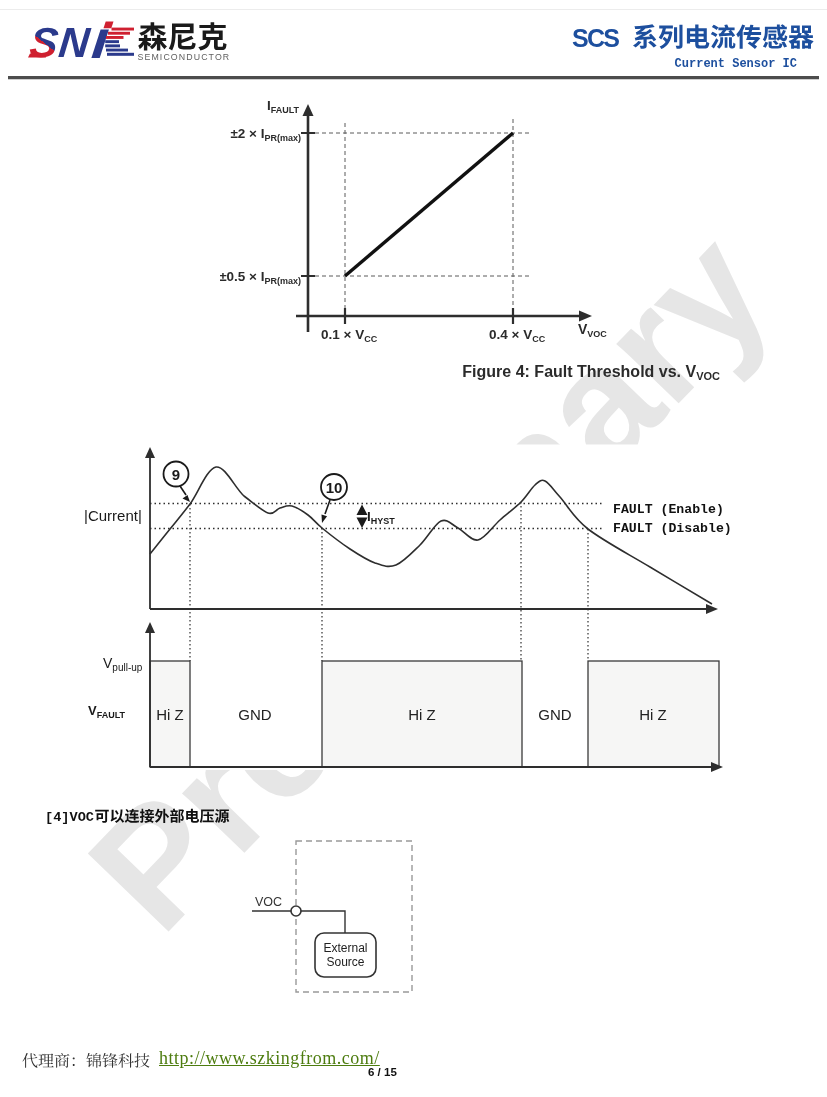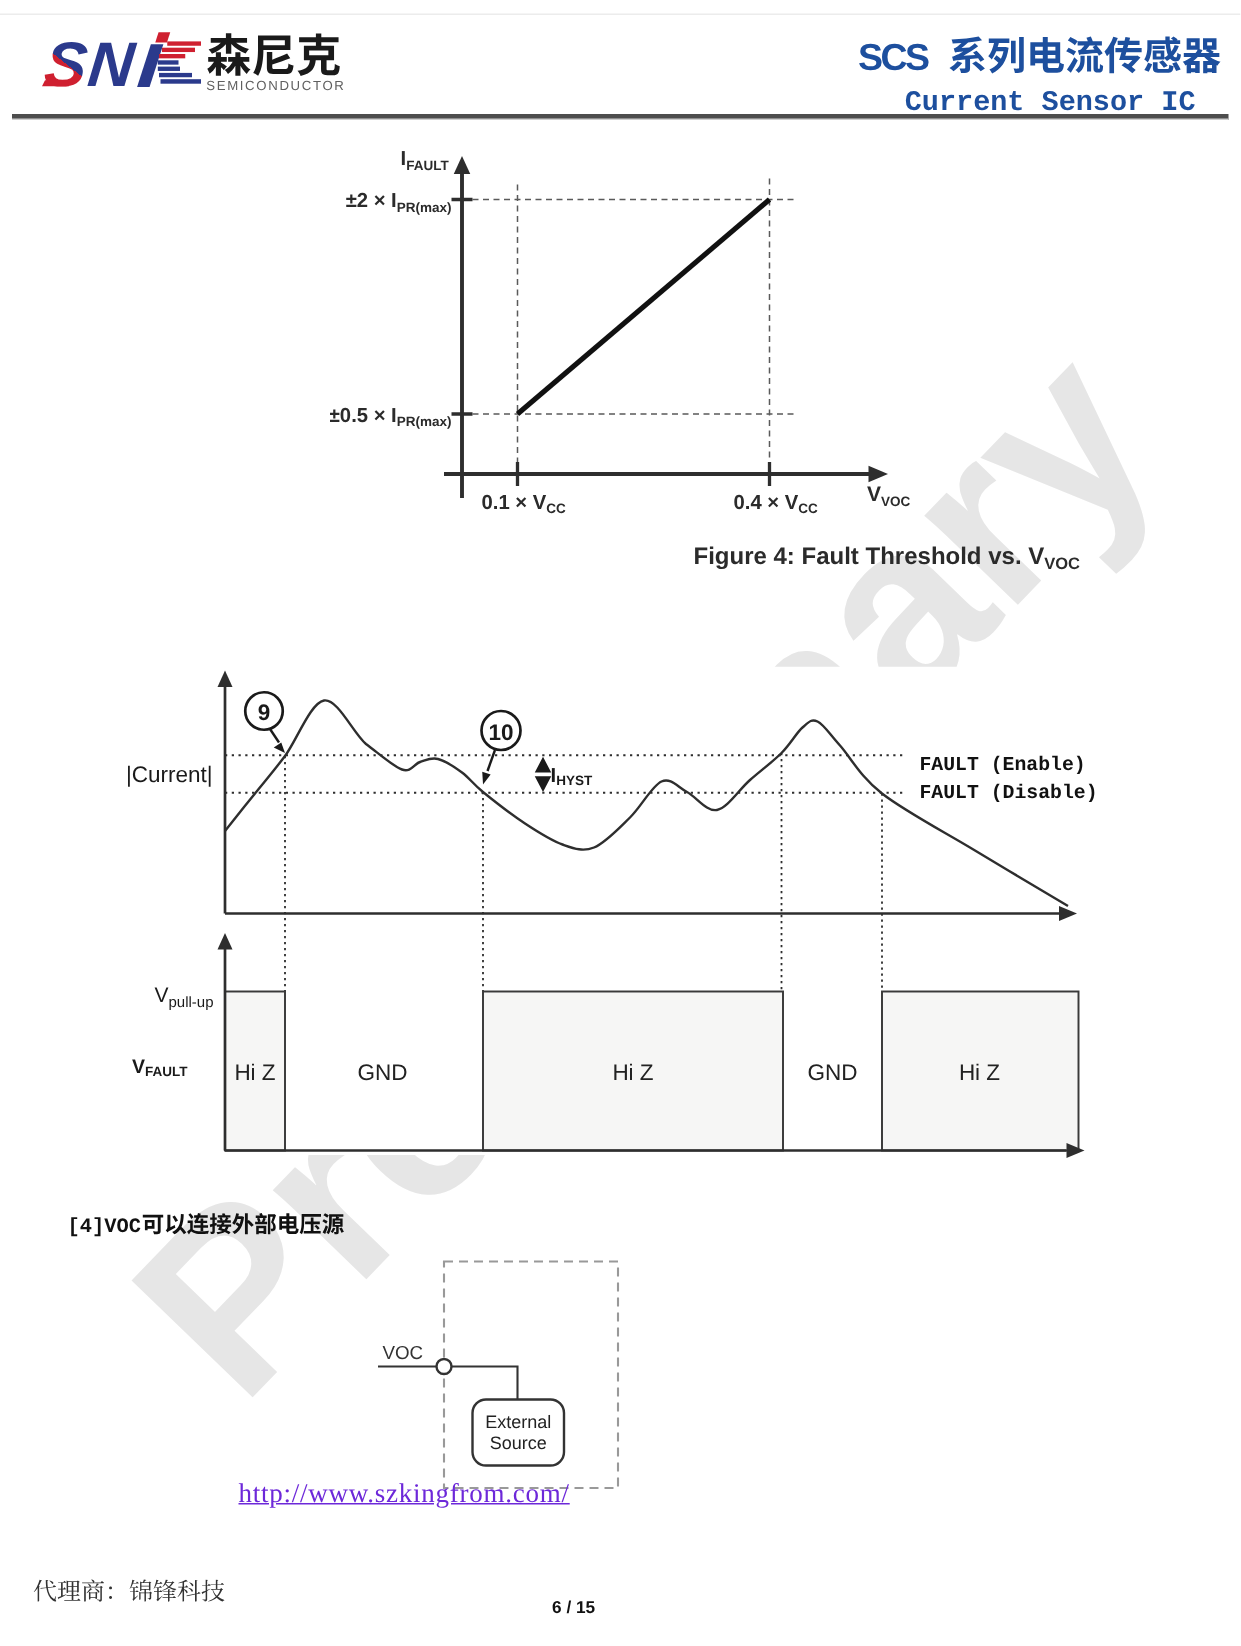--- a/index.html
+++ b/index.html
@@ -45,21 +45,21 @@
   <path d="M150.6 22.2V25.4H140.5V28.5H147.2C145.1 30.5 142.2 32.1 139.1 33.0C139.8 33.7 140.9 35.0 141.3 35.8C144.8 34.5 148.1 32.3 150.6 29.5V35.8H154.2V29.4C156.7 32.2 160.2 34.4 163.7 35.7C164.3 34.8 165.2 33.4 166.0 32.7C162.9 31.9 159.8 30.4 157.4 28.5H164.7V25.4H154.2V22.2ZM143.9 34.8V38.0H138.8V41.1H142.7C141.5 43.0 139.9 44.7 138.2 45.8C138.7 46.7 139.4 48.1 139.7 49.1C141.4 48.1 142.8 46.4 143.9 44.5V50.5H147.3V44.9C148.1 45.6 148.8 46.4 149.2 46.8L151.3 44.2C150.7 43.8 148.5 42.3 147.3 41.6V41.1H151.2V38.0H147.3V34.8ZM156.9 34.8V38.0H152.1V41.1H155.1C153.8 43.5 151.9 45.5 149.8 46.7C150.5 47.3 151.5 48.5 152.0 49.3C153.9 48.0 155.6 46.1 156.9 43.8V50.5H160.3V43.8C161.5 46.0 163.0 47.9 164.5 49.3C165.1 48.3 166.2 47.0 167.0 46.4C165.2 45.2 163.3 43.2 161.9 41.1H166.2V38.0H160.3V34.8Z M172.0 23.6V32.3C172.0 37.1 171.8 44.0 168.8 48.6C169.8 49.0 171.4 49.9 172.1 50.5C174.9 45.8 175.6 38.6 175.6 33.3H193.6V23.6ZM175.6 26.9H189.9V30.1H175.6ZM191.4 35.7C188.7 36.9 185.1 38.5 181.5 39.8V34.6H177.9V44.6C177.9 48.3 179.1 49.4 183.6 49.4C184.6 49.4 189.2 49.4 190.3 49.4C194.1 49.4 195.2 48.2 195.7 43.6C194.7 43.4 193.1 42.9 192.3 42.3C192.1 45.5 191.8 46.0 190.0 46.0C188.9 46.0 184.9 46.0 183.9 46.0C181.8 46.0 181.5 45.8 181.5 44.6V43.0C185.5 41.7 189.9 40.2 193.5 38.8Z M206.1 33.7H218.9V36.9H206.1ZM210.6 22.3V24.9H199.4V28.1H210.6V30.5H202.6V40.1H206.6C206.1 43.7 205.0 46.0 198.3 47.2C199.1 48.0 200.1 49.6 200.4 50.6C208.2 48.7 209.9 45.2 210.5 40.1H214.0V45.7C214.0 49.1 214.8 50.1 218.3 50.1C219.0 50.1 221.5 50.1 222.2 50.1C225.2 50.1 226.2 48.9 226.5 44.1C225.5 43.8 224.0 43.2 223.2 42.7C223.1 46.2 222.9 46.8 221.9 46.8C221.3 46.8 219.3 46.8 218.9 46.8C217.8 46.8 217.7 46.6 217.7 45.6V40.1H222.7V30.5H214.2V28.1H225.7V24.9H214.2V22.3Z" fill="#1a1a1a"></path>
 
   <text x="137.5" y="60" font-family="Liberation Sans, sans-serif" font-size="8.8" letter-spacing="1.1" fill="#5f5f5f">SEMICONDUCTOR</text>
 </svg>
 
 <svg class="abs" style="left:420px;top:14px;" width="400" height="50" viewBox="420 14 400 50">
   <text x="572" y="46.5" font-family="Liberation Sans, sans-serif" font-size="25" font-weight="bold" fill="#1d4f9e" textLength="48">SCS</text>
   <path d="M638.3 40.9C637.1 42.5 635.0 44.3 633.0 45.4C633.8 45.9 635.1 46.9 635.7 47.5C637.6 46.2 639.9 44.0 641.5 42.0ZM648.1 42.4C650.1 43.9 652.7 46.1 653.8 47.5L656.6 45.6C655.3 44.2 652.6 42.1 650.6 40.8ZM648.7 35.0C649.2 35.5 649.7 36.0 650.2 36.6L642.3 37.1C645.7 35.4 649.1 33.3 652.1 30.9L649.9 28.9C648.7 29.9 647.5 30.8 646.2 31.7L641.0 32.0C642.6 30.9 644.1 29.7 645.4 28.4C648.8 28.0 652.0 27.5 654.7 26.9L652.4 24.3C648.0 25.4 640.8 26.0 634.4 26.3C634.7 27.0 635.1 28.2 635.1 29.0C637.0 28.9 639.0 28.8 641.0 28.7C639.7 30.0 638.3 31.0 637.8 31.3C637.0 31.8 636.4 32.2 635.8 32.3C636.1 33.1 636.5 34.4 636.7 35.0C637.3 34.7 638.1 34.6 642.2 34.3C640.5 35.3 639.1 36.1 638.3 36.4C636.7 37.2 635.7 37.7 634.7 37.8C635.0 38.6 635.4 40.1 635.5 40.6C636.4 40.3 637.6 40.1 643.5 39.6V45.4C643.5 45.6 643.4 45.7 643.0 45.7C642.5 45.7 640.9 45.7 639.6 45.7C640.1 46.5 640.6 47.8 640.7 48.7C642.7 48.7 644.1 48.7 645.3 48.2C646.4 47.7 646.7 46.9 646.7 45.4V39.4L652.1 38.9C652.7 39.8 653.3 40.6 653.7 41.2L656.2 39.7C655.1 38.1 653.0 35.6 651.0 33.8Z M674.0 27.2V42.2H677.1V27.2ZM679.4 24.7V45.2C679.4 45.6 679.3 45.7 678.8 45.7C678.4 45.8 677.0 45.8 675.7 45.7C676.1 46.6 676.5 47.9 676.6 48.7C678.8 48.7 680.2 48.6 681.2 48.2C682.2 47.7 682.5 46.9 682.5 45.2V24.7ZM662.5 39.1C663.5 39.9 664.7 41.0 665.6 41.9C664.0 44.0 662.0 45.5 659.6 46.4C660.2 47.0 661.0 48.2 661.4 49.0C667.4 46.3 671.2 41.0 672.4 31.9L670.5 31.3L669.9 31.4H665.1C665.4 30.5 665.7 29.5 665.9 28.6H672.9V25.6H659.2V28.6H662.7C661.9 32.1 660.6 35.4 658.8 37.5C659.4 37.9 660.7 39.0 661.1 39.6C662.3 38.2 663.3 36.3 664.2 34.2H669.0C668.6 36.0 668.0 37.7 667.3 39.2C666.4 38.4 665.2 37.5 664.3 36.8Z M695.2 36.6V39.0H690.1V36.6ZM698.5 36.6H703.6V39.0H698.5ZM695.2 33.7H690.1V31.2H695.2ZM698.5 33.7V31.2H703.6V33.7ZM686.9 28.2V43.6H690.1V42.1H695.2V43.5C695.2 47.5 696.2 48.5 699.8 48.5C700.6 48.5 703.9 48.5 704.7 48.5C707.9 48.5 708.9 47.0 709.3 42.9C708.6 42.8 707.6 42.3 706.8 41.9V28.2H698.5V24.6H695.2V28.2ZM706.2 42.1C706.0 44.7 705.7 45.4 704.4 45.4C703.7 45.4 700.8 45.4 700.1 45.4C698.7 45.4 698.5 45.1 698.5 43.5V42.1Z M724.7 37.2V47.7H727.4V37.2ZM720.3 37.2V39.6C720.3 41.8 719.9 44.6 716.9 46.7C717.6 47.1 718.7 48.1 719.1 48.7C722.7 46.2 723.1 42.6 723.1 39.7V37.2ZM729.0 37.2V45.0C729.0 46.7 729.2 47.3 729.7 47.7C730.1 48.2 730.8 48.4 731.4 48.4C731.8 48.4 732.4 48.4 732.8 48.4C733.2 48.4 733.8 48.2 734.2 48.0C734.6 47.8 734.9 47.4 735.1 46.8C735.2 46.3 735.4 45.0 735.4 43.8C734.7 43.5 733.8 43.1 733.3 42.6C733.3 43.8 733.2 44.7 733.2 45.1C733.1 45.5 733.1 45.7 733.0 45.8C732.9 45.9 732.8 45.9 732.7 45.9C732.5 45.9 732.4 45.9 732.3 45.9C732.2 45.9 732.0 45.9 732.0 45.8C731.9 45.7 731.9 45.4 731.9 45.0V37.2ZM711.9 27.0C713.5 27.8 715.6 29.1 716.6 30.1L718.4 27.5C717.3 26.6 715.2 25.4 713.6 24.7ZM710.8 34.2C712.5 34.9 714.7 36.1 715.7 37.0L717.4 34.4C716.3 33.6 714.1 32.5 712.4 31.8ZM711.3 46.4 713.9 48.5C715.5 46.0 717.1 43.0 718.5 40.3L716.2 38.2C714.7 41.2 712.7 44.5 711.3 46.4ZM724.3 25.1C724.6 25.8 725.0 26.7 725.2 27.5H718.4V30.3H722.9C722.0 31.4 721.1 32.5 720.7 32.9C720.1 33.4 719.2 33.6 718.6 33.7C718.8 34.4 719.3 35.9 719.4 36.6C720.3 36.3 721.7 36.1 731.5 35.4C732.0 36.0 732.3 36.6 732.6 37.1L735.1 35.5C734.3 34.1 732.5 32.0 731.1 30.3H734.6V27.5H728.5C728.1 26.6 727.7 25.3 727.2 24.4ZM728.4 31.4 729.7 33.0 724.0 33.3C724.8 32.4 725.6 31.3 726.4 30.3H730.2Z M742.2 24.5C740.9 28.2 738.7 31.9 736.3 34.3C736.8 35.0 737.7 36.8 738.0 37.5C738.5 37.0 739.1 36.3 739.6 35.6V48.8H742.7V30.9C743.6 29.1 744.5 27.3 745.2 25.4ZM747.7 43.5C750.2 45.1 753.4 47.4 754.9 48.9L757.1 46.6C756.4 46.0 755.6 45.3 754.5 44.5C756.6 42.5 758.7 40.2 760.3 38.3L758.2 37.0L757.7 37.1H750.2L750.9 34.9H761.1V32.0H751.6L752.2 30.0H759.7V27.2H752.9L753.4 25.1L750.3 24.7L749.7 27.2H745.1V30.0H749.0L748.5 32.0H743.6V34.9H747.6C747.1 36.8 746.6 38.6 746.1 40.0H754.9C754.0 41.0 753.0 42.0 752.1 42.9C751.3 42.5 750.6 42.0 749.8 41.6Z M768.4 30.5V32.6H776.5V30.5ZM768.6 41.5V45.3C768.6 47.7 769.5 48.5 773.2 48.5C773.9 48.5 777.3 48.5 778.1 48.5C781.1 48.5 782.0 47.6 782.4 44.1C781.6 43.9 780.2 43.5 779.5 43.1C779.4 45.7 779.2 46.0 777.9 46.0C777.0 46.0 774.1 46.0 773.5 46.0C772.0 46.0 771.7 46.0 771.7 45.2V41.5ZM772.7 41.3C773.8 42.5 775.3 44.1 775.9 45.1L778.5 43.8C777.8 42.8 776.3 41.2 775.2 40.2ZM781.5 42.3C782.4 43.9 783.6 46.1 784.1 47.4L787.1 46.4C786.5 45.1 785.2 42.9 784.3 41.4ZM765.4 41.8C764.8 43.4 763.8 45.3 762.9 46.6L765.8 47.8C766.6 46.4 767.5 44.4 768.1 42.8ZM771.0 35.7H773.8V37.7H771.0ZM768.5 33.7V39.7H776.2V38.8C776.8 39.4 777.7 40.2 778.0 40.7C778.7 40.3 779.4 39.8 780.1 39.2C781.0 40.3 782.3 41.0 783.8 41.0C786.0 41.0 786.9 40.1 787.3 36.4C786.6 36.2 785.5 35.6 784.9 35.1C784.8 37.3 784.6 38.2 783.9 38.2C783.3 38.2 782.7 37.8 782.1 37.1C783.7 35.3 785.0 33.1 785.9 30.7L783.1 30.0C782.6 31.6 781.8 33.0 780.9 34.3C780.5 32.9 780.2 31.2 780.0 29.3H786.8V26.8H784.4L785.1 26.3C784.5 25.7 783.3 24.9 782.4 24.3L780.6 25.6C781.1 25.9 781.7 26.4 782.2 26.8H779.8L779.8 24.4H776.9L776.9 26.8H764.9V30.8C764.9 33.4 764.7 37.0 762.8 39.7C763.4 40.0 764.6 41.0 765.1 41.6C767.3 38.6 767.8 34.0 767.8 30.8V29.3H777.1C777.4 32.2 777.8 34.7 778.6 36.7C777.9 37.4 777.1 37.9 776.2 38.4V33.7Z M793.9 28.1H796.8V30.4H793.9ZM804.8 28.1H808.0V30.4H804.8ZM803.8 34.0C804.6 34.3 805.6 34.8 806.4 35.3H800.6C801.0 34.6 801.4 34.0 801.7 33.3L799.8 32.9V25.5H791.1V33.1H798.4C798.1 33.8 797.6 34.6 797.0 35.3H789.2V38.0H794.3C792.8 39.2 790.9 40.3 788.5 41.1C789.1 41.7 789.9 42.9 790.2 43.6L791.1 43.2V48.8H794.0V48.2H796.8V48.7H799.8V40.6H795.6C796.7 39.8 797.6 38.9 798.5 38.0H802.8C803.7 38.9 804.6 39.8 805.7 40.6H802.1V48.8H804.9V48.2H808.0V48.7H811.0V43.5L811.7 43.7C812.1 42.9 813.0 41.8 813.7 41.2C811.1 40.5 808.6 39.4 806.8 38.0H812.9V35.3H808.4L809.2 34.5C808.6 34.0 807.7 33.5 806.8 33.1H811.0V25.5H802.0V33.1H804.7ZM794.0 45.5V43.3H796.8V45.5ZM804.9 45.5V43.3H808.0V45.5Z" fill="#1d4f9e"></path>
 </svg>
 
-<div class="abs" style="left:420px;top:57px;width:377px;text-align:right;font-family:'Liberation Mono',monospace;font-size:19px;font-weight:bold;color:#1d4f9e;">Current Sensor IC</div>
+<div class="abs" style="left:420px;top:57px;width:377px;text-align:right;font-family:'Liberation Mono',monospace;font-size:12px;font-weight:bold;color:#1d4f9e;">Current Sensor IC</div>
 
 <div class="abs" style="left:8px;top:76px;width:811px;height:3px;background:#4d4d4d;border-bottom:1px solid #cfcfcf;"></div>
 
 <svg class="abs" style="left:220px;top:90px;" width="400" height="260" viewBox="220 90 400 260">
   <rect x="220" y="90" width="390" height="258" fill="#fff"></rect>
   <g stroke="#5a5a5a" fill="none">
 
     <path d="M308,133 H529" stroke-dasharray="4,3" stroke-width="1"></path>
 
     <path d="M308,276 H529" stroke-dasharray="4,3" stroke-width="1"></path>
@@ -189,15 +189,15 @@
 
   <rect x="315" y="933" width="61" height="44" rx="9" fill="#fff" stroke="#333" stroke-width="1.6"></rect>
   <text x="345.5" y="952" font-family="Liberation Sans, sans-serif" font-size="12" fill="#222" text-anchor="middle">External</text>
   <text x="345.5" y="966" font-family="Liberation Sans, sans-serif" font-size="12" fill="#222" text-anchor="middle">Source</text>
 </svg>
 
 <svg class="abs" style="left:15px;top:1045px;" width="160" height="40" viewBox="15 1045 160 40">
   <path d="M33.1 1053.7 32.9 1053.8C33.6 1054.3 34.4 1055.2 34.7 1055.9C35.8 1056.5 36.5 1054.3 33.1 1053.7ZM30.5 1053.3C30.5 1055.0 30.6 1056.7 30.8 1058.3L26.9 1058.7L27.1 1059.2L30.9 1058.7C31.5 1062.3 32.8 1065.3 35.2 1067.0C36.0 1067.6 37.0 1068.0 37.4 1067.5C37.5 1067.3 37.5 1067.1 37.0 1066.5L37.3 1064.1L37.1 1064.0C36.9 1064.7 36.5 1065.5 36.3 1065.8C36.2 1066.1 36.1 1066.1 35.8 1065.9C33.6 1064.5 32.4 1061.7 31.9 1058.6L37.0 1058.0C37.2 1058.0 37.4 1057.9 37.4 1057.7C36.8 1057.3 35.9 1056.7 35.9 1056.7L35.2 1057.8L31.9 1058.1C31.7 1056.8 31.6 1055.4 31.6 1054.0C32.0 1053.9 32.2 1053.7 32.2 1053.5ZM26.4 1053.1C25.5 1056.2 24.0 1059.3 22.5 1061.3L22.8 1061.4C23.6 1060.6 24.4 1059.7 25.1 1058.7V1067.7H25.3C25.7 1067.7 26.1 1067.5 26.1 1067.4V1057.9C26.4 1057.8 26.6 1057.7 26.6 1057.6L25.9 1057.3C26.5 1056.3 27.0 1055.1 27.5 1054.0C27.8 1054.0 28.0 1053.8 28.1 1053.7Z M44.4 1054.2V1062.0H44.6C45.0 1062.0 45.4 1061.7 45.4 1061.6V1061.0H47.8V1063.4H44.3L44.4 1063.9H47.8V1066.7H42.8L42.9 1067.2H53.3C53.5 1067.2 53.6 1067.1 53.7 1066.9C53.2 1066.4 52.3 1065.7 52.3 1065.7L51.5 1066.7H48.9V1063.9H52.6C52.8 1063.9 53.0 1063.8 53.0 1063.7C52.5 1063.1 51.6 1062.5 51.6 1062.5L50.9 1063.4H48.9V1061.0H51.4V1061.7H51.6C52.0 1061.7 52.5 1061.4 52.5 1061.3V1054.9C52.8 1054.8 53.1 1054.7 53.2 1054.6L51.9 1053.6L51.3 1054.2H45.5L44.4 1053.7ZM47.8 1057.8V1060.5H45.4V1057.8ZM48.9 1057.8H51.4V1060.5H48.9ZM47.8 1057.4H45.4V1054.7H47.8ZM48.9 1057.4V1054.7H51.4V1057.4ZM38.5 1064.8 39.0 1066.1C39.2 1066.1 39.3 1065.9 39.3 1065.7C41.4 1064.7 43.1 1063.7 44.2 1063.1L44.2 1062.9L41.8 1063.7V1059.6H43.6C43.8 1059.6 44.0 1059.5 44.0 1059.3C43.6 1058.9 42.9 1058.2 42.9 1058.2L42.2 1059.1H41.8V1055.2H43.8C44.0 1055.2 44.2 1055.2 44.3 1055.0C43.7 1054.5 42.9 1053.8 42.9 1053.8L42.2 1054.8H38.7L38.8 1055.2H40.7V1059.1H38.7L38.8 1059.6H40.7V1064.1C39.7 1064.4 38.9 1064.7 38.5 1064.8Z M61.0 1053.0 60.8 1053.1C61.3 1053.5 61.8 1054.2 62.0 1054.8C63.0 1055.5 63.9 1053.6 61.0 1053.0ZM61.6 1059.5 60.2 1058.7C59.4 1060.0 58.4 1061.3 57.7 1062.0L57.9 1062.2C58.8 1061.6 60.0 1060.7 60.9 1059.7C61.2 1059.7 61.5 1059.6 61.6 1059.5ZM63.3 1058.9 63.1 1059.0C63.9 1059.7 65.1 1060.9 65.5 1061.7C66.6 1062.3 67.1 1060.2 63.3 1058.9ZM67.9 1054.0 67.1 1055.0H54.7L54.8 1055.5H69.0C69.2 1055.5 69.4 1055.4 69.4 1055.2C68.8 1054.7 67.9 1054.0 67.9 1054.0ZM58.5 1055.6 58.4 1055.7C58.9 1056.2 59.5 1057.0 59.7 1057.7C59.8 1057.8 59.9 1057.8 60.0 1057.9H57.3L56.1 1057.3V1067.7H56.3C56.8 1067.7 57.2 1067.5 57.2 1067.3V1058.3H66.9V1066.1C66.9 1066.4 66.8 1066.5 66.5 1066.5C66.2 1066.5 64.6 1066.4 64.6 1066.4V1066.6C65.3 1066.7 65.7 1066.8 65.9 1067.0C66.2 1067.2 66.2 1067.5 66.3 1067.8C67.8 1067.6 67.9 1067.1 67.9 1066.3V1058.5C68.3 1058.5 68.5 1058.3 68.6 1058.2L67.3 1057.2L66.8 1057.9H64.1C64.6 1057.4 65.2 1056.8 65.5 1056.3C65.9 1056.3 66.1 1056.2 66.1 1056.0L64.5 1055.6C64.3 1056.2 63.9 1057.2 63.5 1057.9H60.2C60.9 1057.7 61.0 1056.3 58.5 1055.6ZM63.7 1064.8H60.3V1062.1H63.7ZM60.3 1066.0V1065.3H63.7V1066.0H63.9C64.2 1066.0 64.7 1065.8 64.7 1065.7V1062.2C65.0 1062.2 65.2 1062.1 65.2 1062.0L64.1 1061.1L63.6 1061.7H60.4L59.3 1061.2V1066.3H59.5C59.9 1066.3 60.3 1066.1 60.3 1066.0Z M73.7 1066.0C74.3 1066.0 74.7 1065.5 74.7 1065.0C74.7 1064.4 74.3 1064.0 73.7 1064.0C73.1 1064.0 72.7 1064.4 72.7 1065.0C72.7 1065.5 73.1 1066.0 73.7 1066.0ZM73.7 1059.5C74.3 1059.5 74.7 1059.1 74.7 1058.6C74.7 1058.0 74.3 1057.6 73.7 1057.6C73.1 1057.6 72.7 1058.0 72.7 1058.6C72.7 1059.1 73.1 1059.5 73.7 1059.5Z M93.4 1054.4V1060.7H93.5C94.0 1060.7 94.3 1060.4 94.3 1060.4V1059.8H96.3V1061.6H93.8L92.8 1061.1V1066.5H92.9C93.3 1066.5 93.7 1066.3 93.7 1066.2V1062.1H96.3V1067.7H96.5C97.0 1067.7 97.3 1067.5 97.3 1067.4V1062.1H99.8V1065.1C99.8 1065.3 99.7 1065.3 99.5 1065.3C99.3 1065.3 98.4 1065.3 98.4 1065.3V1065.5C98.9 1065.6 99.1 1065.7 99.3 1065.9C99.4 1066.0 99.5 1066.3 99.5 1066.5C100.6 1066.4 100.8 1066.0 100.8 1065.2V1062.3C101.1 1062.2 101.4 1062.1 101.5 1062.0L100.1 1061.0L99.6 1061.6H97.3V1059.8H99.3V1060.4H99.5C99.9 1060.4 100.3 1060.1 100.3 1060.1V1055.4C100.6 1055.4 100.8 1055.3 100.9 1055.2L99.8 1054.3L99.3 1054.9H95.9C96.3 1054.5 96.7 1054.1 97.0 1053.7C97.3 1053.7 97.5 1053.6 97.6 1053.4L95.9 1053.0L95.3 1054.9H94.5ZM97.3 1059.3H94.3V1057.6H99.3V1059.3ZM94.3 1057.1V1055.4H99.3V1057.1ZM91.0 1057.2 90.4 1058.1H87.5C87.9 1057.3 88.4 1056.5 88.7 1055.7H92.1C92.3 1055.7 92.5 1055.7 92.5 1055.5C92.1 1055.0 91.3 1054.4 91.3 1054.4L90.7 1055.3H88.9C89.0 1054.8 89.2 1054.3 89.3 1053.9C89.7 1053.9 89.8 1053.7 89.9 1053.6L88.2 1053.1C88.0 1054.8 87.3 1057.5 86.4 1059.0L86.6 1059.1C86.9 1058.8 87.2 1058.5 87.4 1058.1L87.5 1058.5H88.8V1061.0H86.6L86.7 1061.4H88.8V1065.3C88.8 1065.6 88.8 1065.7 88.3 1066.0L89.0 1067.3C89.2 1067.2 89.3 1067.0 89.4 1066.7C90.5 1065.5 91.5 1064.4 92.0 1063.8L91.8 1063.6C91.1 1064.1 90.4 1064.6 89.8 1065.1V1061.4H92.1C92.3 1061.4 92.5 1061.4 92.5 1061.2C92.0 1060.7 91.3 1060.1 91.3 1060.1L90.6 1061.0H89.8V1058.5H91.8C92.0 1058.5 92.1 1058.4 92.2 1058.3C91.7 1057.8 91.0 1057.2 91.0 1057.2Z M112.1 1053.4 110.5 1053.1C110.1 1054.7 109.3 1056.7 108.3 1057.8L108.5 1058.0C109.1 1057.5 109.7 1056.8 110.3 1056.1C110.7 1056.8 111.3 1057.5 112.0 1058.0C110.9 1059.0 109.4 1059.7 107.8 1060.3L108.0 1060.5C109.8 1060.1 111.4 1059.4 112.6 1058.5C113.8 1059.3 115.2 1059.9 116.7 1060.3C116.8 1059.9 117.1 1059.6 117.5 1059.5L117.5 1059.3C116.0 1059.1 114.6 1058.6 113.3 1058.0C114.3 1057.2 115.0 1056.4 115.6 1055.4C116.0 1055.4 116.1 1055.3 116.3 1055.2L115.1 1054.2L114.4 1054.8H111.0C111.2 1054.4 111.4 1054.0 111.6 1053.6C112.0 1053.6 112.1 1053.6 112.1 1053.4ZM110.5 1055.7 110.8 1055.3H114.4C113.9 1056.1 113.3 1056.9 112.6 1057.6C111.7 1057.0 111.0 1056.4 110.5 1055.7ZM113.6 1059.7 112.0 1059.5V1061.0H108.7L108.9 1061.4H112.0V1062.9H109.1L109.2 1063.3H112.0V1064.8H108.3L108.4 1065.3H112.0V1067.8H112.2C112.6 1067.8 113.0 1067.5 113.0 1067.4V1065.3H116.9C117.1 1065.3 117.3 1065.2 117.3 1065.1C116.8 1064.6 116.0 1064.0 116.0 1064.0L115.3 1064.8H113.0V1063.3H115.9C116.1 1063.3 116.2 1063.3 116.3 1063.1C115.8 1062.6 115.1 1062.1 115.1 1062.1L114.5 1062.9H113.0V1061.4H116.2C116.4 1061.4 116.6 1061.4 116.6 1061.2C116.1 1060.7 115.3 1060.2 115.3 1060.2L114.6 1061.0H113.0V1060.1C113.4 1060.0 113.5 1059.9 113.6 1059.7ZM105.3 1053.9C105.7 1053.8 105.8 1053.7 105.8 1053.5L104.2 1053.1C104.0 1054.8 103.2 1057.6 102.4 1059.1L102.6 1059.2C103.4 1058.3 104.1 1057.0 104.6 1055.8H107.9C108.1 1055.8 108.3 1055.7 108.3 1055.5C107.8 1055.1 107.1 1054.5 107.1 1054.5L106.4 1055.3H104.8C105.0 1054.8 105.2 1054.3 105.3 1053.9ZM106.7 1057.2 106.1 1058.1H103.5L103.6 1058.5H104.8V1060.9H102.6L102.7 1061.4H104.8V1065.8C104.8 1066.0 104.7 1066.1 104.2 1066.5L105.3 1067.5C105.4 1067.4 105.5 1067.3 105.5 1067.1C106.7 1065.8 107.8 1064.6 108.3 1064.0L108.2 1063.8C107.3 1064.4 106.5 1065.1 105.8 1065.6V1061.4H107.9C108.1 1061.4 108.3 1061.3 108.3 1061.2C107.8 1060.7 107.1 1060.1 107.1 1060.1L106.4 1060.9H105.8V1058.5H107.5C107.7 1058.5 107.9 1058.5 107.9 1058.3C107.5 1057.8 106.7 1057.2 106.7 1057.2Z M126.0 1054.8 125.9 1054.9C126.7 1055.5 127.7 1056.5 128.0 1057.3C129.2 1058.0 129.8 1055.6 126.0 1054.8ZM125.7 1058.5 125.5 1058.7C126.4 1059.2 127.4 1060.2 127.7 1061.0C128.9 1061.7 129.5 1059.3 125.7 1058.5ZM124.3 1063.7 124.5 1064.1 130.0 1063.0V1067.7H130.2C130.6 1067.7 131.1 1067.5 131.1 1067.3V1062.8L133.4 1062.4C133.6 1062.3 133.7 1062.2 133.7 1062.0C133.2 1061.6 132.4 1061.1 132.4 1061.1L131.8 1062.2L131.1 1062.3V1054.0C131.5 1054.0 131.6 1053.8 131.6 1053.6L130.0 1053.4V1062.5ZM124.0 1053.2C122.8 1053.8 120.6 1054.8 118.8 1055.3L118.9 1055.5C119.8 1055.4 120.8 1055.2 121.7 1055.0V1057.8H118.8L118.9 1058.3H121.4C120.8 1060.5 119.8 1062.8 118.4 1064.5L118.6 1064.7C119.9 1063.6 120.9 1062.2 121.7 1060.7V1067.7H121.8C122.4 1067.7 122.7 1067.5 122.7 1067.4V1059.8C123.3 1060.4 124.0 1061.3 124.3 1062.0C125.2 1062.7 126.0 1060.7 122.7 1059.4V1058.3H125.0C125.2 1058.3 125.4 1058.2 125.5 1058.0C125.0 1057.6 124.2 1056.9 124.2 1056.9L123.5 1057.8H122.7V1054.8C123.4 1054.6 124.0 1054.4 124.5 1054.3C124.9 1054.4 125.1 1054.4 125.3 1054.3Z M140.5 1059.4 140.7 1059.8H141.6C142.1 1061.7 142.9 1063.2 143.9 1064.4C142.6 1065.7 140.8 1066.8 138.7 1067.5L138.8 1067.7C141.2 1067.1 143.0 1066.2 144.5 1065.1C145.6 1066.2 147.0 1067.1 148.5 1067.7C148.8 1067.2 149.1 1066.9 149.6 1066.8L149.6 1066.7C148.0 1066.2 146.5 1065.4 145.2 1064.4C146.5 1063.2 147.4 1061.7 148.1 1060.0C148.4 1060.0 148.6 1060.0 148.7 1059.8L147.5 1058.7L146.8 1059.4H144.9V1056.5H149.0C149.2 1056.5 149.3 1056.4 149.4 1056.3C148.8 1055.8 148.0 1055.1 148.0 1055.1L147.2 1056.1H144.9V1053.8C145.3 1053.7 145.5 1053.6 145.5 1053.3L143.9 1053.2V1056.1H140.2L140.4 1056.5H143.9V1059.4ZM146.8 1059.8C146.3 1061.3 145.6 1062.7 144.5 1063.8C143.4 1062.7 142.5 1061.4 142.0 1059.8ZM134.4 1061.5 135.0 1062.8C135.2 1062.7 135.3 1062.6 135.3 1062.4L137.1 1061.3V1066.1C137.1 1066.4 137.0 1066.4 136.7 1066.4C136.4 1066.4 135.0 1066.3 135.0 1066.3V1066.6C135.6 1066.7 136.0 1066.8 136.2 1067.0C136.4 1067.1 136.5 1067.4 136.5 1067.7C137.9 1067.6 138.1 1067.1 138.1 1066.2V1060.7L140.2 1059.4L140.1 1059.2L138.1 1060.0V1057.2H140.0C140.3 1057.2 140.4 1057.1 140.4 1057.0C140.0 1056.5 139.2 1055.9 139.2 1055.9L138.6 1056.8H138.1V1053.7C138.4 1053.7 138.6 1053.5 138.7 1053.3L137.1 1053.1V1056.8H134.7L134.8 1057.2H137.1V1060.5C135.9 1060.9 134.9 1061.3 134.4 1061.5Z" fill="#333"></path>
 </svg>
 
-<div class="abs" style="left:159px;top:985px;font-family:'Liberation Serif',serif;font-size:18px;letter-spacing:0.5px;color:#6d28d9;"><span style="text-decoration:underline;">http://www.szkingfrom.com/</span></div>
+<div class="abs" style="left:159px;top:1048px;font-family:'Liberation Serif',serif;font-size:18px;letter-spacing:0.5px;color:#4d7c0f;"><span style="text-decoration:underline;">http://www.szkingfrom.com/</span></div>
 
 <div class="abs" style="left:368px;top:1066px;font-size:11.5px;font-weight:bold;color:#111;">6 / 15</div>
 
 </body></html>

